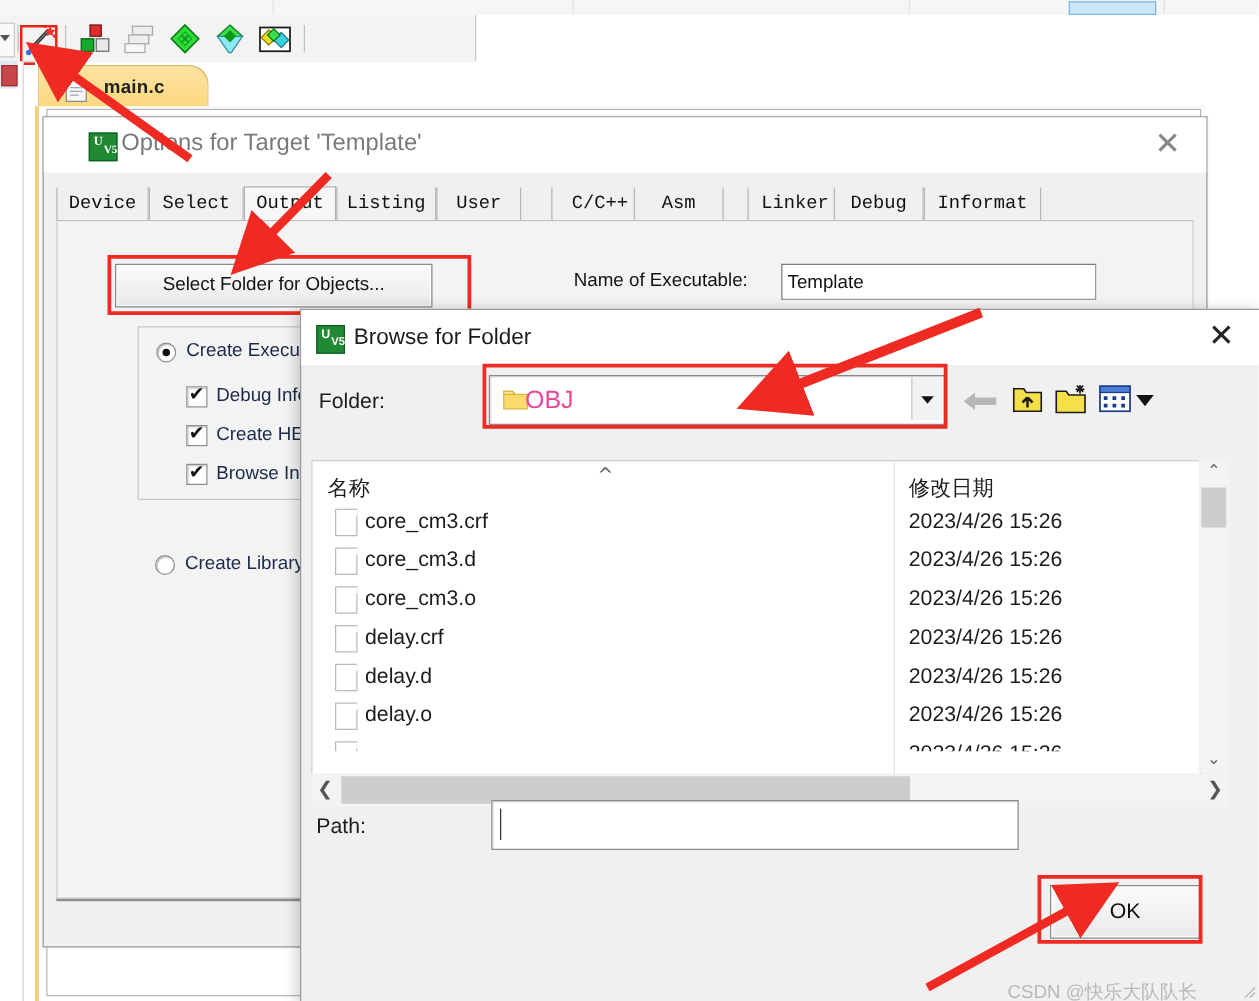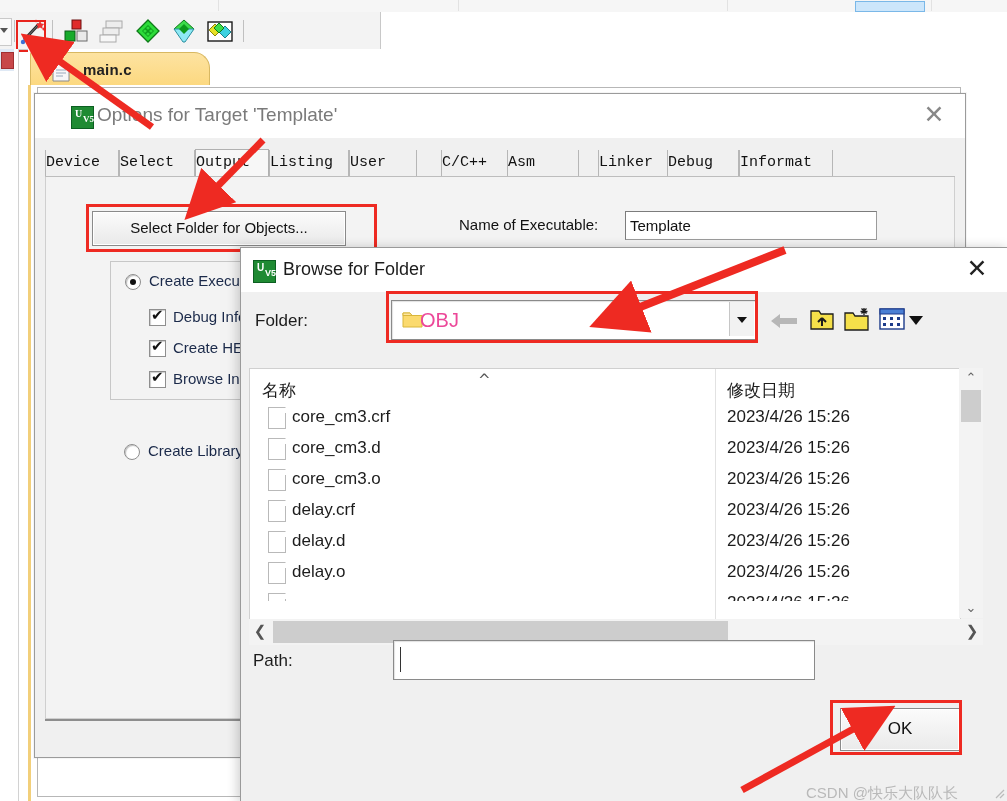--- a/index.html
+++ b/index.html
@@ -74,21 +74,20 @@
   
   .tabstrip {
     position: absolute; left: 28px; top: 49px; width: 935px; height: 36px;
     background: #ffffff; border-bottom: 1px solid #cfcfcf;
   }
   .tab-main {
     position: absolute; left: 30px; top: 52px; width: 135px; height: 33px;
     background: linear-gradient(#fde3a1, #fcd87f);
     border: 1px solid #d8b862; border-bottom: none;
     border-radius: 2px 16px 0 0;
-    padding-left: 43px;
   }
   .tab-main .tab-label {
     position: absolute; left: 52px; top: 8px;
     font-size: 15px; font-weight: bold; color: #222; letter-spacing: .2px;
   }
   .tab-doc-icon {
     position: absolute; left: 20px; top: 7px; width: 20px; height: 22px;
   }
 
   
@@ -136,21 +135,21 @@
     font-family: "DejaVu Sans", sans-serif; font-weight: 200;
   }
 
   .opt-tabs {
     position: absolute; left: 10px; top: 56px; width: 910px; height: 27px;
   }
   .opt-tab {
     position: absolute; top: 0; height: 26px;
     font-family: "Liberation Mono", monospace;
     font-size: 15px; color: #111;
-    text-align: left; line-height: 25px;
+    text-align: center; line-height: 25px;
     background: #f0f0f0;
     border-left: 1px solid #b6b6b6;
     border-right: 1px solid #b6b6b6;
     box-sizing: border-box;
   }
   .opt-tab.active {
     background: #f7f7f7;
     border: 1px solid #b0b0b0; border-bottom: 1px solid #f7f7f7;
     height: 28px; top: -1px;
   }

